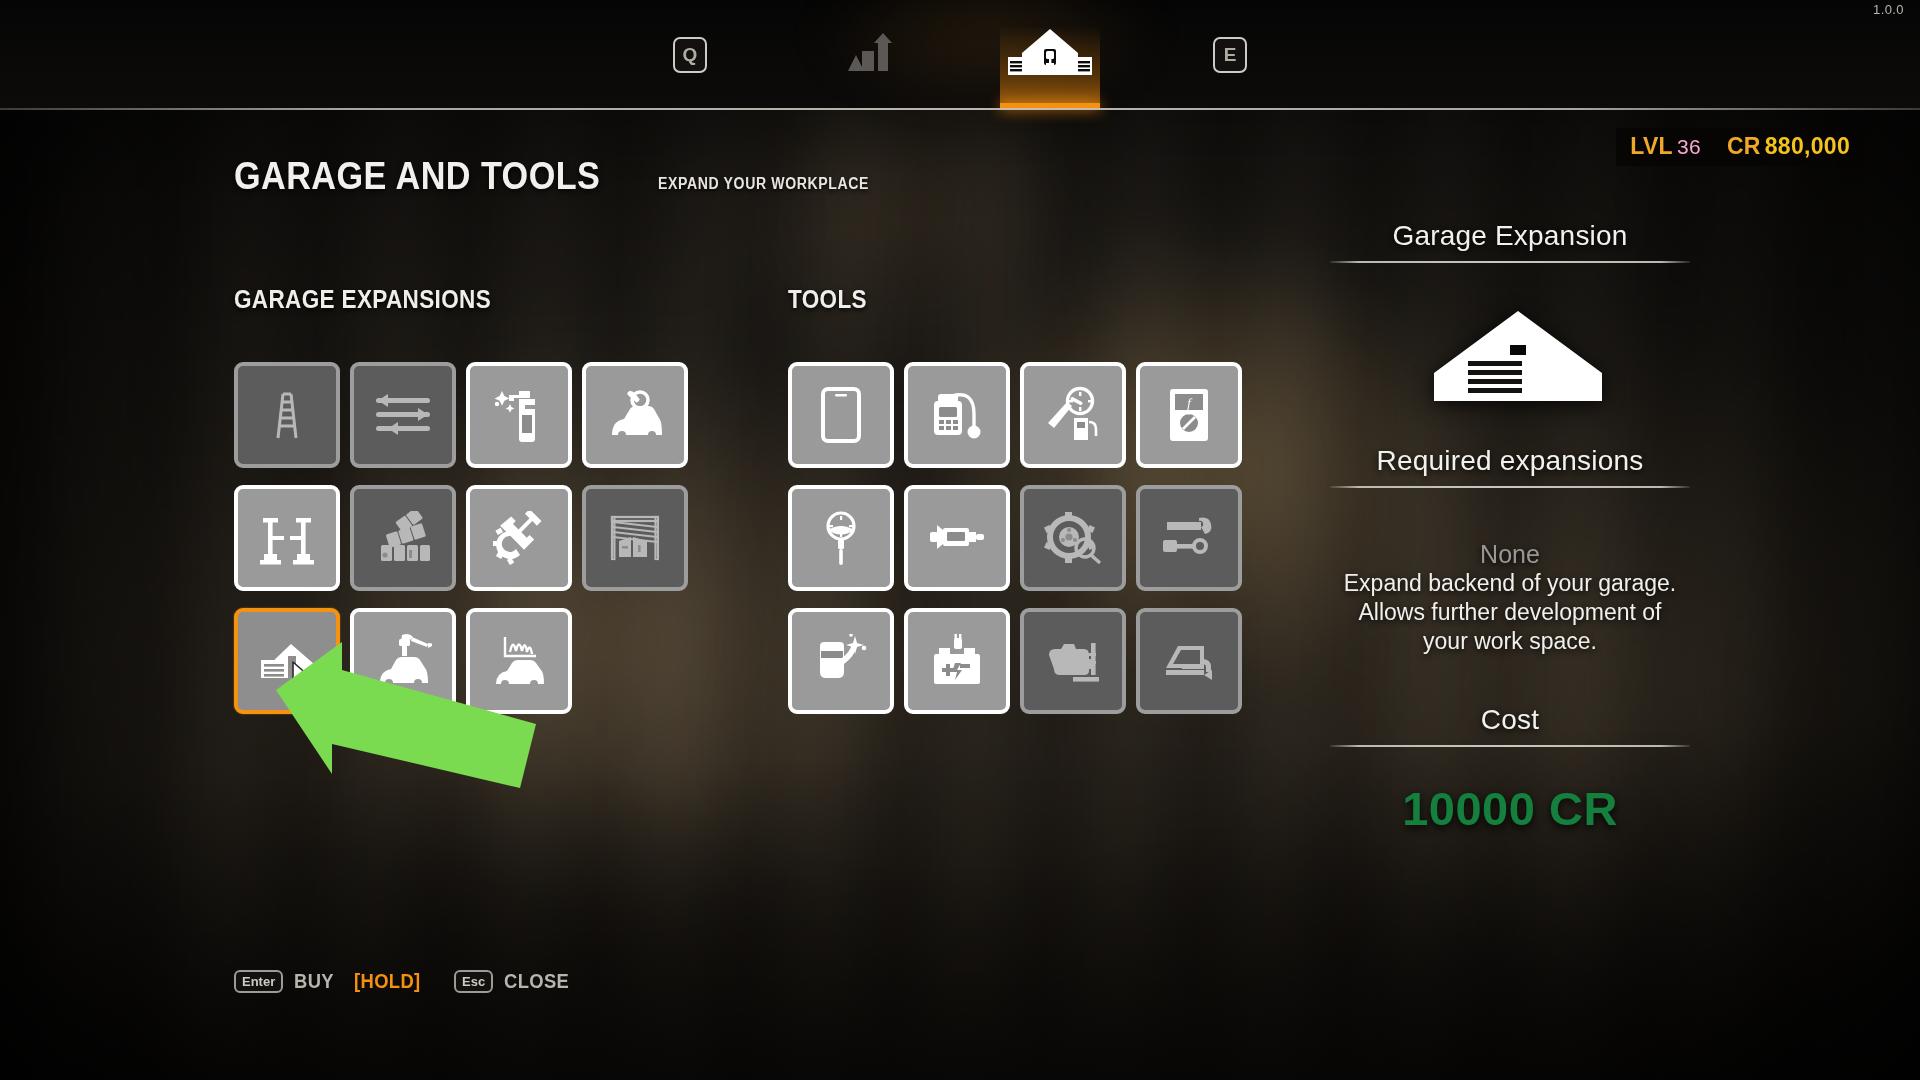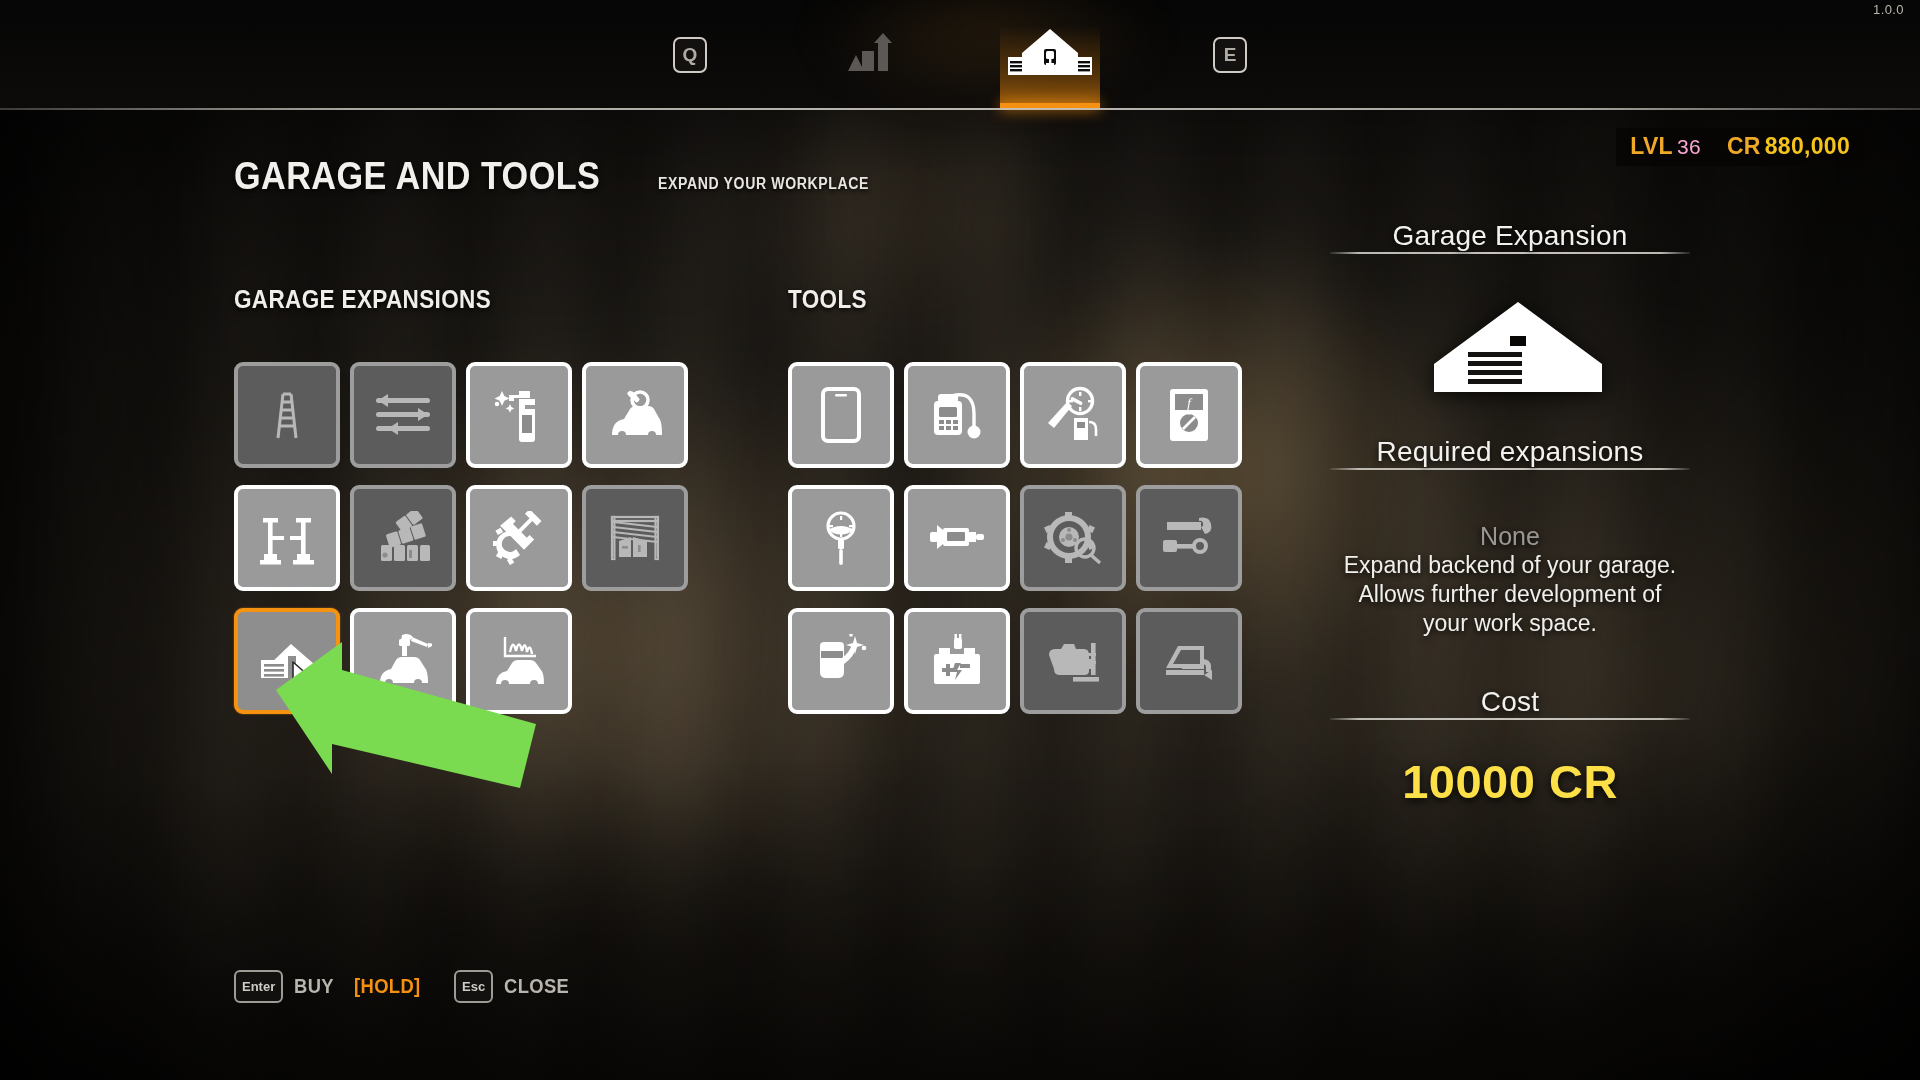--- a/index.html
+++ b/index.html
@@ -135,43 +135,43 @@
   .tile.locked svg{ fill:#b8b8b8; }
   .tile .cursor{ position:absolute; left:52px; top:48px; }
 
   
   #arrow{ position:absolute; left:270px; top:640px; z-index:9; pointer-events:none; }
 
   
   #detail{ position:absolute; left:1330px; top:220px; width:360px; z-index:5; text-align:center; }
   .sechead{
     font-size:28px; color:#f3f1ed; letter-spacing:.2px;
-    text-shadow:0 2px 6px rgba(0,0,0,.9); 
+    text-shadow:0 2px 6px rgba(0,0,0,.9); padding-bottom:9px;
   }
   .rule{ height:2px; width:100%;
     background:linear-gradient(90deg, rgba(160,158,152,.15) 0%, rgba(196,193,187,.95) 8%,
                rgba(202,199,193,1) 50%, rgba(196,193,187,.95) 92%, rgba(160,158,152,.15) 100%); }
   #bigicon{ margin:44px 0 36px 0; display:flex; justify-content:center; }
   #bigicon svg{ fill:#ffffff; filter:drop-shadow(0 3px 10px rgba(0,0,0,.8)); }
   #desc{
     font-size:23px; line-height:1.26; color:#f1efeb; padding:0 6px;
     text-shadow:0 2px 6px rgba(0,0,0,.9);
   }
   #reqblock{ margin-top:42px; }
   #reqval{ margin-top:52px; font-size:25px; color:#9a9792; text-shadow:0 2px 6px rgba(0,0,0,.9); }
   #costblock{ margin-top:48px; }
-  #costval{ margin-top:34px; font-size:47px; font-weight:bold; color:#fde047;
+  #costval{ margin-top:34px; font-size:47px; font-weight:bold; color:#15803d;
             letter-spacing:.5px; text-shadow:0 3px 9px rgba(0,0,0,.85); }
   #costval .cr{ font-weight:bold; }
 
   
   #actions{ position:absolute; left:234px; top:970px; z-index:6; display:flex; align-items:center; gap:28px; }
   .action{ display:flex; align-items:center; gap:11px; }
   .smallkey{
-    min-width:38px; height:33px; padding:0 6px; border:2px solid #9e9a94; border-radius:6px;
+    min-width:38px; height:23px; padding:0 6px; border:2px solid #9e9a94; border-radius:6px;
     display:flex; align-items:center; justify-content:center;
     font-size:13px; font-weight:bold; color:#cfcbc5; background:rgba(22,20,18,.7);
   }
   .alabel{ font-size:20px; font-weight:bold; color:#b8b4ae; letter-spacing:.4px;
            transform:scaleX(.92); transform-origin:left center; }
   .ahold{ font-size:20px; font-weight:bold; color:#f59010; letter-spacing:.4px;
           transform:scaleX(.92); transform-origin:left center; margin-left:5px; }
 </style>
 </head>
 <body>

